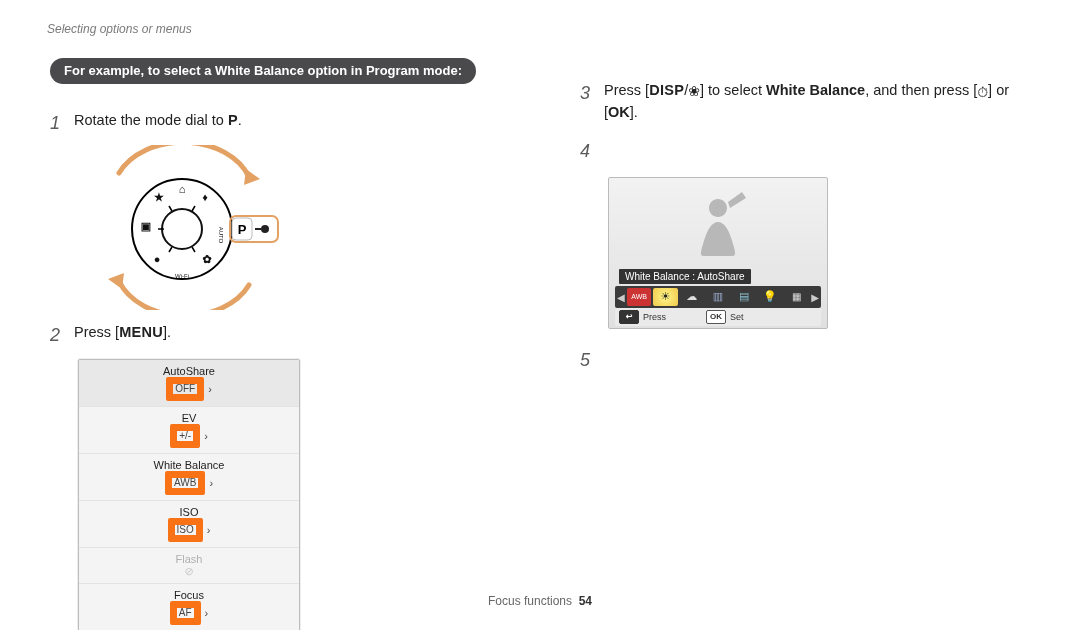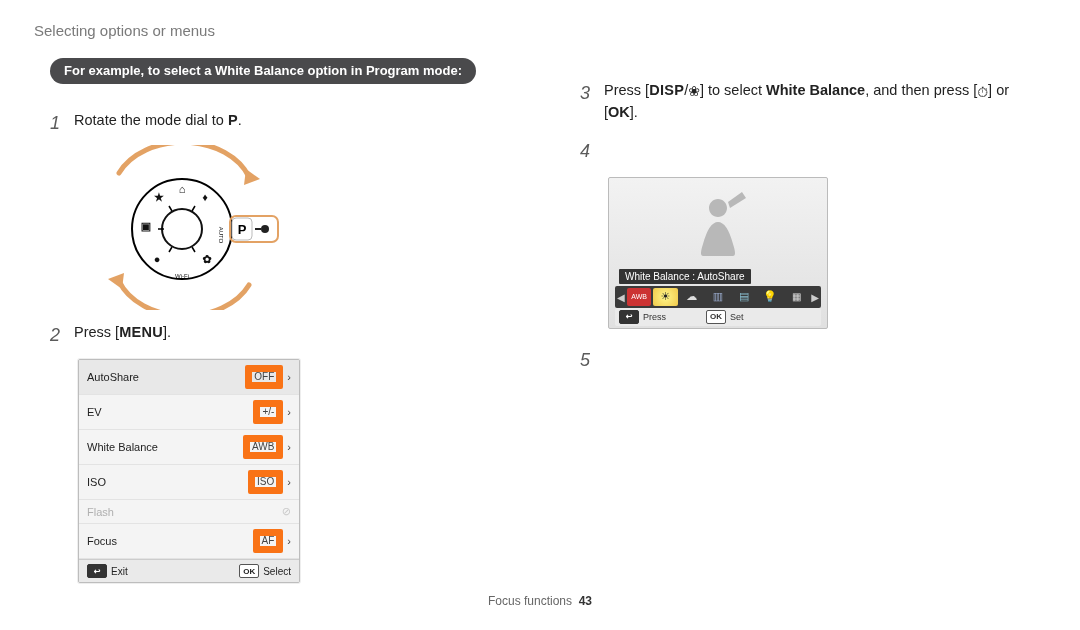--- a/index.html
+++ b/index.html
@@ -8,23 +8,24 @@
     font-family: -apple-system, BlinkMacSystemFont, "Segoe UI", Arial, sans-serif;
     background: #fff;
     color: #222;
     width: 1080px;
     height: 630px;
     position: relative;
   }
   .breadcrumb {
     position: absolute;
     top: 22px;
-    left: 34px;
-    font-size: 15px;
+    left: 47px;
+    font-size: 12px;
     color: #7a7a7a;
+    font-style: italic;
   }
   .content {
     display: flex;
     padding: 58px 50px 0 50px;
     gap: 80px;
   }
   .col {
     flex: 1;
     font-size: 14.5px;
   }
@@ -77,20 +78,21 @@
     box-shadow: 0 0 0 1px #eee;
     background: #f0f0f0;
   }
   .menu-list .row {
     display: flex;
     align-items: center;
     justify-content: space-between;
     padding: 5px 8px;
     border-bottom: 1px solid #e3e3e3;
     background: #f4f4f4;
+    flex-direction: column;
   }
   .menu-list .row:last-child { border-bottom: none; }
   .menu-list .row.sel { background: #e8e8e8; }
   .menu-list .row.dim { color: #b0b0b0; }
   .menu-list .row .rt {
     display: flex;
     align-items: center;
     gap: 4px;
     color: #444;
   }
@@ -379,14 +381,14 @@
       </div>
     </div>
 
     <div class="step" style="margin-top:18px">
       <div class="stepnum">5</div>
     </div>
   </div>
 </div>
 
 <div class="page-num">
-  <span>Focus functions</span>&nbsp;&nbsp;<b>43</b>
+  <span>Focus functions</span>&nbsp;&nbsp;<b>54</b>
 </div>
 
 </body></html>

